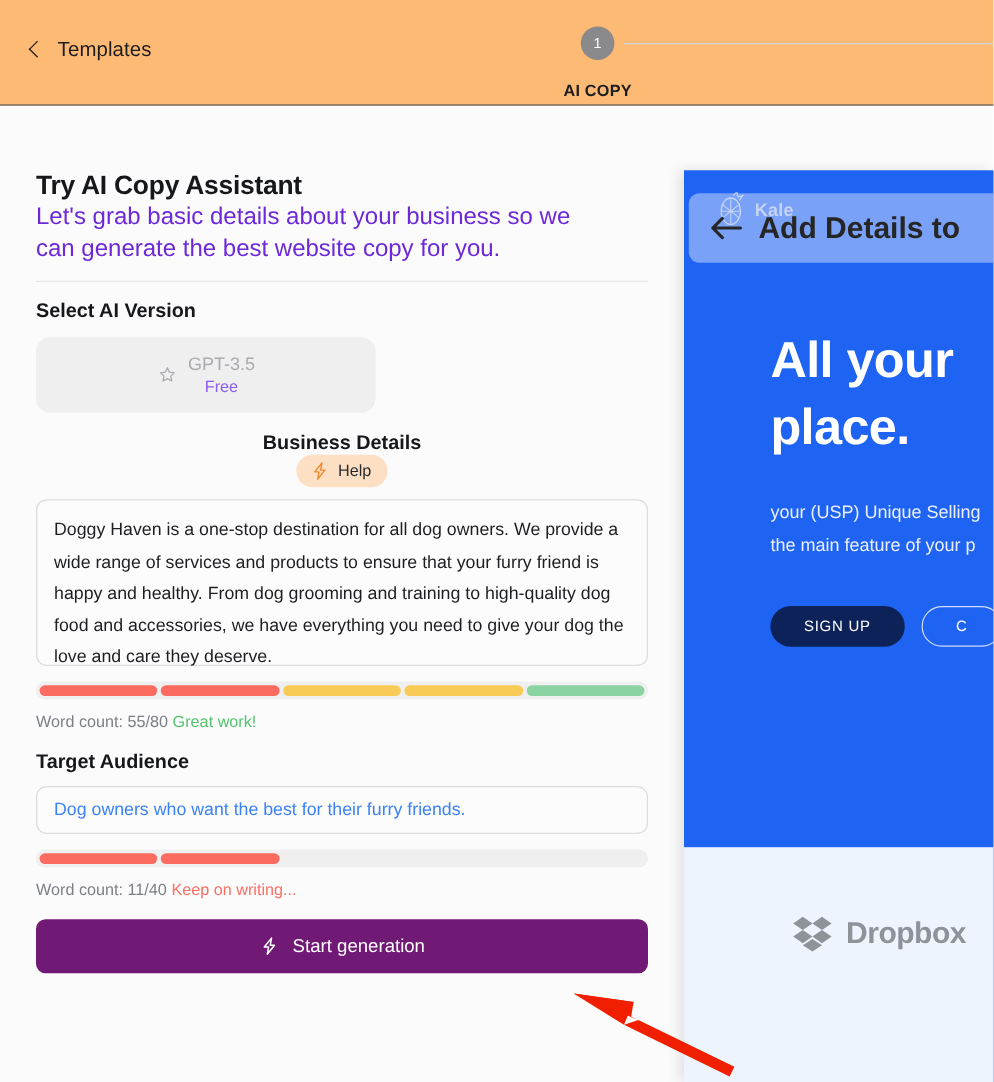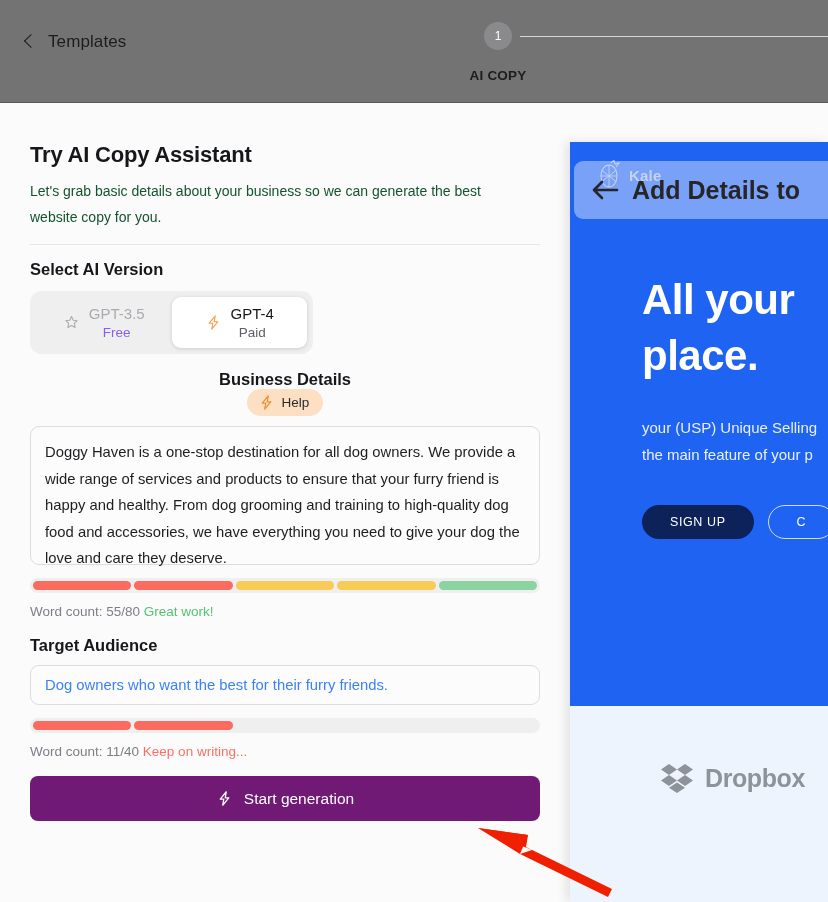--- a/index.html
+++ b/index.html
@@ -6,22 +6,22 @@
   html, body {
     width: 828px; height: 902px;
     font-family: "Liberation Sans", sans-serif;
     background: #ffffff;
     overflow: hidden;
   }
   #root { position: relative; width: 828px; height: 902px; background: #fbfbfb; }
 
   
   .topbar {
-    position: absolute; left: 0; top: 0; width: 828px; height: 103px;
-    background: #737373;
+    position: absolute; left: 0; top: 0; width: 828px; height: 88px;
+    background: #fdba74;
     border-bottom: 1.5px solid #57585a;
   }
   .back-link {
     position: absolute; left: 22px; top: 32px;
     display: flex; align-items: center; gap: 12px;
     cursor: pointer;
   }
   .chev {
     width: 14px; height: 14px; position: relative; display:block;
   }
@@ -54,21 +54,21 @@
 
   
   .form-col {
     position: absolute; left: 0; top: 106px;
     width: 570px; height: 796px;
     background: #fbfbfb;
     padding: 36px 30px 0 30px;
   }
   .h1 { font-size: 22px; color: #16171a; font-weight: bold; letter-spacing: -.2px; }
   .sub {
-    margin-top: 10px; font-size: 14px; color: #14532d; line-height: 26px;
+    font-size: 20px; color: #6d28d9; line-height: 26px;
     max-width: 470px;
   }
   .hr { margin-top: 14px; height: 1px; background: #e6e7e9; }
 
   .sec-title { margin-top: 15px; font-size: 16.5px; font-weight: bold; color: #16171a; }
 
   
   .model-wrap { margin-top: 12px; display: flex; justify-content: flex-start; }
   .model-group {
     display: flex; align-items: center;
@@ -223,29 +223,20 @@
         <div class="model-opt">
           <svg class="ico" viewBox="0 0 24 24">
             <path d="M12 3.4l2.5 5.3 5.6.7-4.1 3.9 1.1 5.7L12 16.2 6.9 19l1.1-5.7-4.1-3.9 5.6-.7z" fill="none" stroke="#a9abaf" stroke-width="1.5" stroke-linejoin="round"></path>
           </svg>
           <div class="model-txt">
             <span class="model-name">GPT-3.5</span>
             <span class="model-sub">Free</span>
           </div>
         </div>
 
-        <div class="model-opt selected">
-          <svg class="ico" viewBox="0 0 24 24">
-            <path d="M14.5 2.5L6 13h5l-1.5 8.5L18 11h-5z" fill="none" stroke="#f5a24b" stroke-width="1.6" stroke-linejoin="round"></path>
-          </svg>
-          <div class="model-txt">
-            <span class="model-name">GPT-4</span>
-            <span class="model-sub">Paid</span>
-          </div>
-        </div>
 
       </div>
     </div>
 
     <div class="row-between">
       <span class="sec-title" style="margin-top:0">Business Details</span>
       <div class="help-badge">
         <svg class="ico" viewBox="0 0 24 24">
           <path d="M14.5 2.5L6 13h5l-1.5 8.5L18 11h-5z" fill="none" stroke="#ef8a31" stroke-width="1.7" stroke-linejoin="round"></path>
         </svg>

